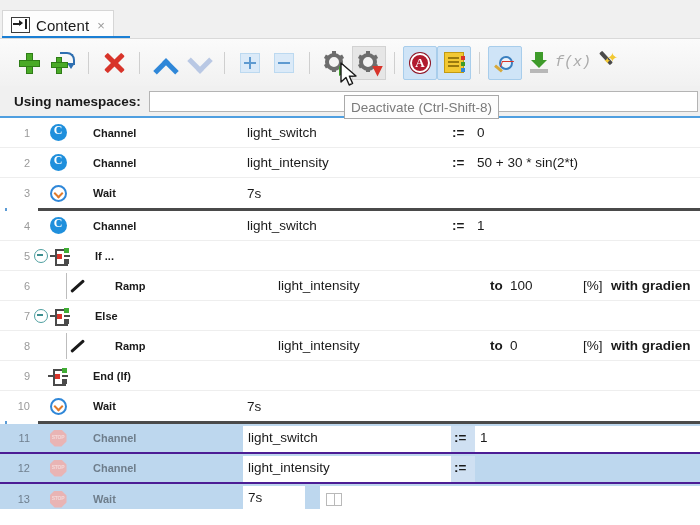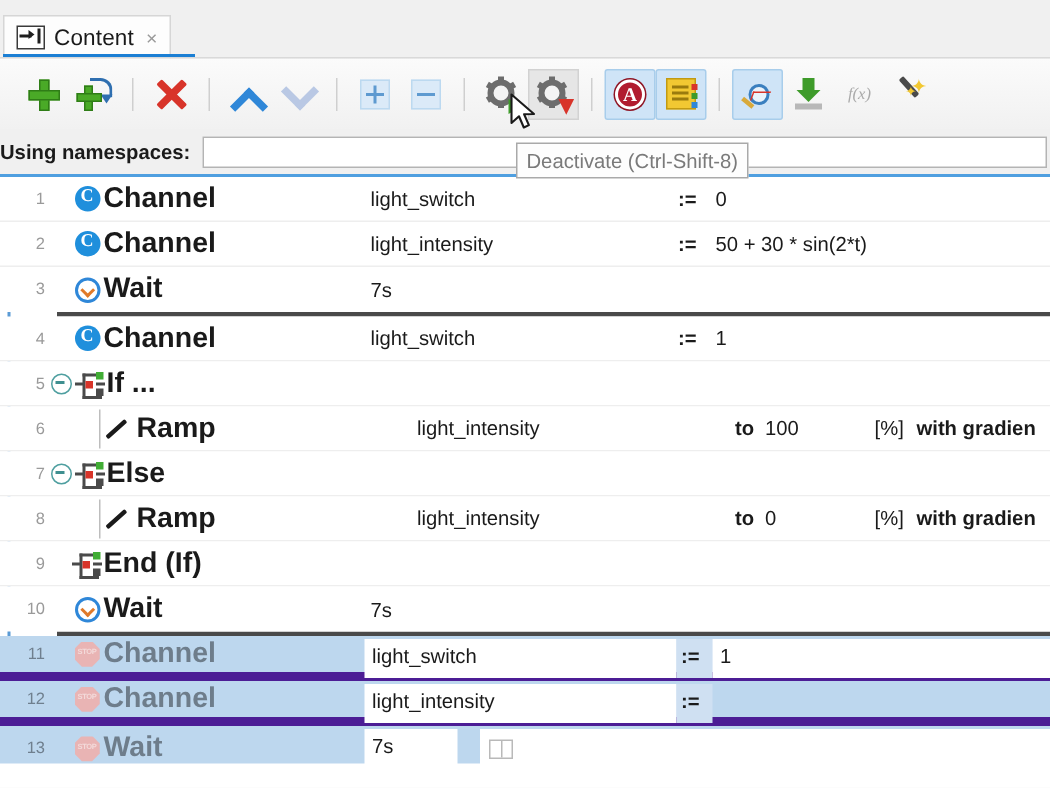--- a/index.html
+++ b/index.html
@@ -90,52 +90,52 @@
   .g-mag .hd{position:absolute;left:0px;top:15px;width:9px;height:3px;background:#d8a93a;transform:rotate(40deg);}
   .g-mag .pulse{position:absolute;left:7px;top:9px;width:11px;height:5px;
       border-left:1.6px solid #d8342a;border-top:1.6px solid #d8342a;transform:skewX(-20deg);}
   
   .g-dl{position:relative;width:20px;height:21px;}
   .g-dl .sh{position:absolute;left:6px;top:0;width:8px;height:9px;background:#3e9b2a;}
   .g-dl .ar{position:absolute;left:2px;top:8px;width:0;height:0;
       border-left:8px solid transparent;border-right:8px solid transparent;border-top:8px solid #3e9b2a;}
   .g-dl .base{position:absolute;left:1px;bottom:0;width:18px;height:4px;background:#b8b8b8;}
   
-  .g-fx{font-family:Liberation Serif, serif;font-style:italic;font-size:11px;color:#aaaaaa;}
+  .g-fx{font-family:Liberation Mono, monospace;font-style:italic;font-size:15px;color:#aaaaaa;}
   
   .g-wand{position:relative;width:22px;height:22px;}
   .g-wand .st{position:absolute;left:2px;top:4px;width:16px;height:4px;background:#4a4a4a;
       transform:rotate(48deg);transform-origin:50% 50%;border-radius:1px;}
   .g-wand .s1{position:absolute;right:0px;top:-1px;color:#f2c832;font-size:13px;line-height:1;}
   .g-wand .s2{position:absolute;right:7px;top:5px;color:#f2c832;font-size:9px;line-height:1;}
 
   
   .nsbar{position:absolute;left:0;top:86px;width:700px;height:30px;background:#f0f0f0;
-         display:flex;align-items:center;box-sizing:border-box;}
+         display:flex;align-items:center;box-sizing:border-box;padding-left:14px;}
   .nslabel{font-size:13.5px;color:#1a1a1a;font-weight:600;margin-right:8px;white-space:nowrap;}
   .nsinput{flex:1;height:21px;background:#ffffff;border:1px solid #b4b4b4;margin-right:2px;
            font-size:12px;color:#222;padding:0 4px;box-sizing:border-box;line-height:19px;}
 
   
   .listwrap{position:absolute;left:0;top:116px;width:700px;height:393px;background:#fff;
             border-top:2px solid #4f9fe0;overflow:hidden;}
   .lguide{position:absolute;left:5px;top:0;width:2px;height:100%;background:#5b9bd5;}
   .row{position:relative;height:30px;display:flex;align-items:center;
        border-bottom:1px solid #eeeeee;box-sizing:border-box;background:#fff;}
-  .row.sel{background:#bdd7ee;border-bottom:6px solid #4c1d95;}
+  .row.sel{background:#bdd7ee;border-bottom:2px solid #4c1d95;}
   .row.thick{border-bottom:none;}
   .thickbar{height:3px;background:#4a4a4a;margin-left:38px;}
   .rnum{width:34px;text-align:right;padding-right:4px;font-size:11px;color:#9a9a9a;box-sizing:border-box;flex:none;}
   .row.sel .rnum{color:#6f7f8e;}
   .expander{width:12px;height:12px;border-radius:50%;border:1px solid #4f9fa0;background:#fff;
             position:relative;flex:none;margin-right:1px;}
   .expander:before{content:"";position:absolute;left:2px;top:4.5px;width:6px;height:1.5px;background:#3f8f90;}
   .exp-spacer{width:13px;flex:none;}
   .ricon{width:22px;flex:none;display:flex;align-items:center;justify-content:center;}
-  .rlabel{font-weight:bold;font-size:19px;color:#1a1a1a;white-space:nowrap;}
+  .rlabel{font-weight:bold;font-size:11px;color:#1a1a1a;white-space:nowrap;margin-left:24px;}
   .row.sel .rlabel{color:#6e7d8b;font-weight:bold;}
   .col-name{position:absolute;left:247px;font-size:13.5px;color:#1a1a1a;white-space:nowrap;}
   .col-name.indent{left:278px;}
   .col-assign{position:absolute;left:452px;font-size:13.5px;font-weight:bold;color:#1a1a1a;}
   .col-val{position:absolute;left:477px;font-size:13.5px;color:#1a1a1a;white-space:nowrap;}
   .col-to{position:absolute;left:490px;font-size:13.5px;font-weight:bold;color:#1a1a1a;}
   .col-toval{position:absolute;left:510px;font-size:13.5px;color:#1a1a1a;}
   .col-unit{position:absolute;left:583px;font-size:13.5px;color:#1a1a1a;}
   .col-grad{position:absolute;left:611px;font-size:13.5px;font-weight:bold;color:#1a1a1a;white-space:nowrap;}
   .editbox{position:absolute;background:#fff;border:0;height:26px;top:2px;box-sizing:border-box;}

